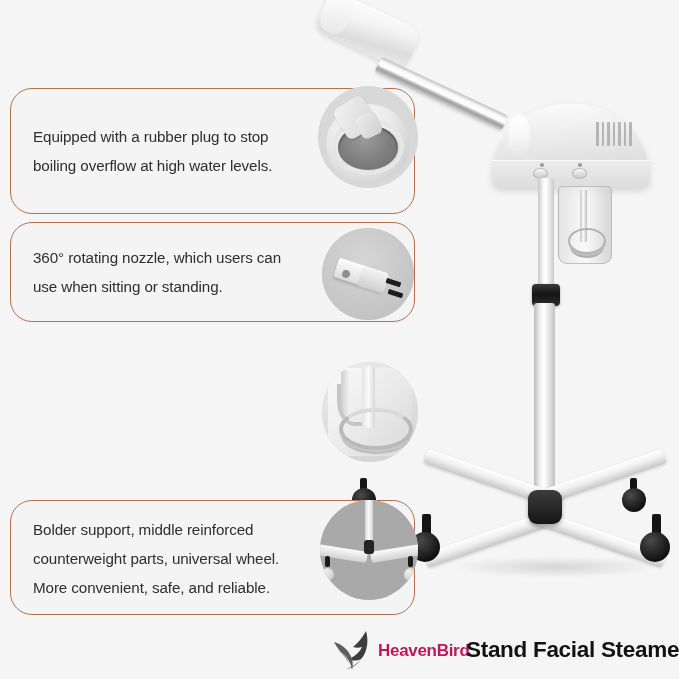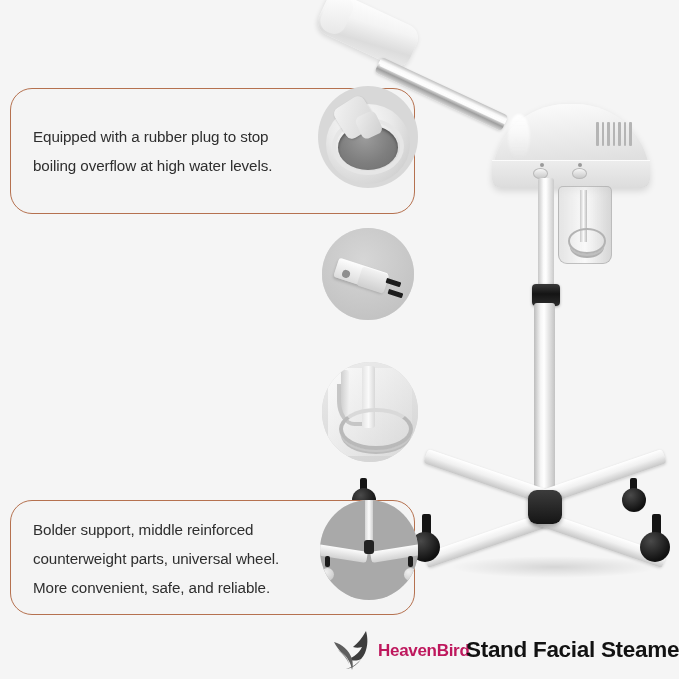--- a/index.html
+++ b/index.html
@@ -289,20 +289,24 @@
 boiling overflow at high water levels.</div>
   </div>
   <div class="thumb" style="left:318px;top:86px;width:100px;height:102px;">
     <div class="t1-bowl"></div>
     <div class="t1-hole"></div>
     <div class="t1-rim"></div>
     <div class="t1-plug"></div>
     <div class="t1-plug2"></div>
   </div>
 
+  <div class="callout" style="left:10px;top:222px;width:405px;height:100px;">
+    <div class="callout-text">360° rotating nozzle, which users can
+use when sitting or standing.</div>
+  </div>
   <div class="thumb" style="left:322px;top:228px;width:92px;height:92px;">
     <div class="t2-bg"></div>
     <div class="t2-body"></div>
     <div class="t2-body2"></div>
     <div class="t2-knob"></div>
     <div class="t2-prong" style="left:70%;top:56%;"></div>
     <div class="t2-prong" style="left:72%;top:68%;"></div>
   </div>
 
   <div class="thumb" style="left:322px;top:362px;width:96px;height:100px;">

